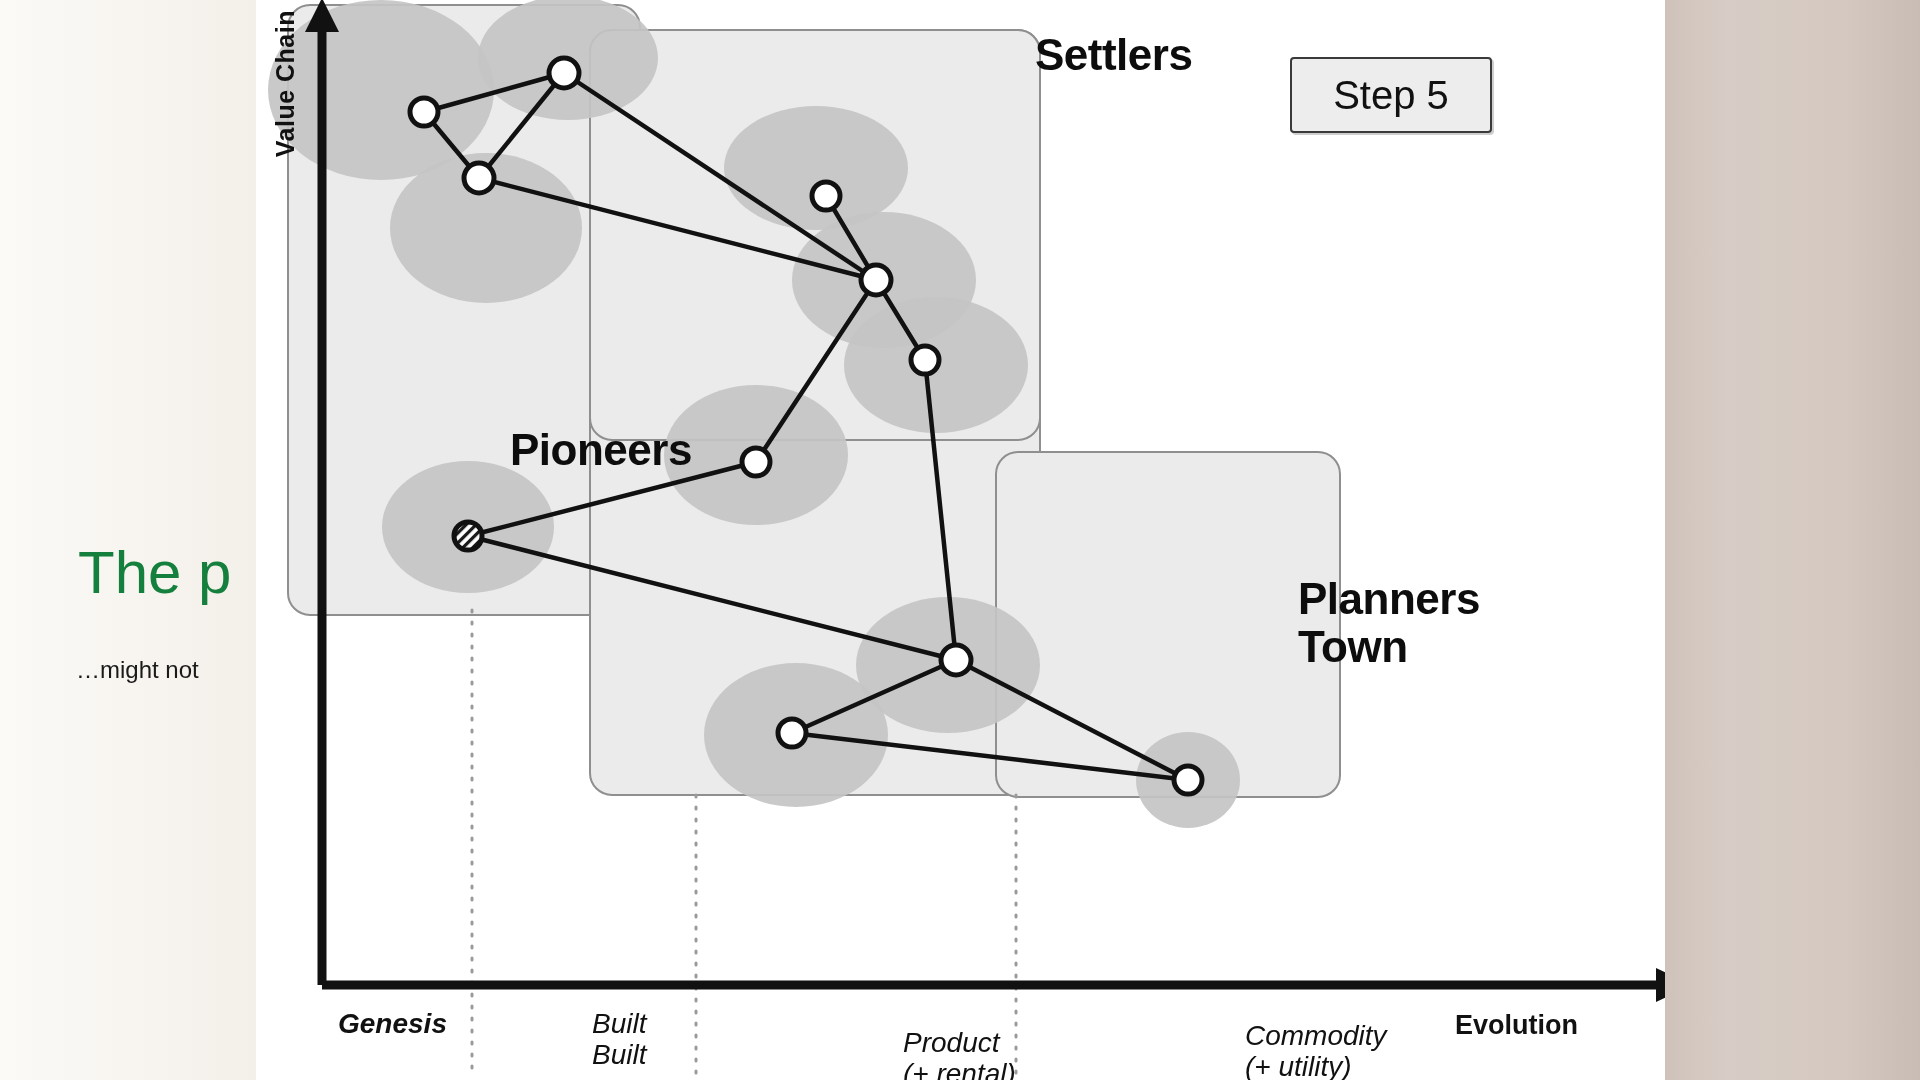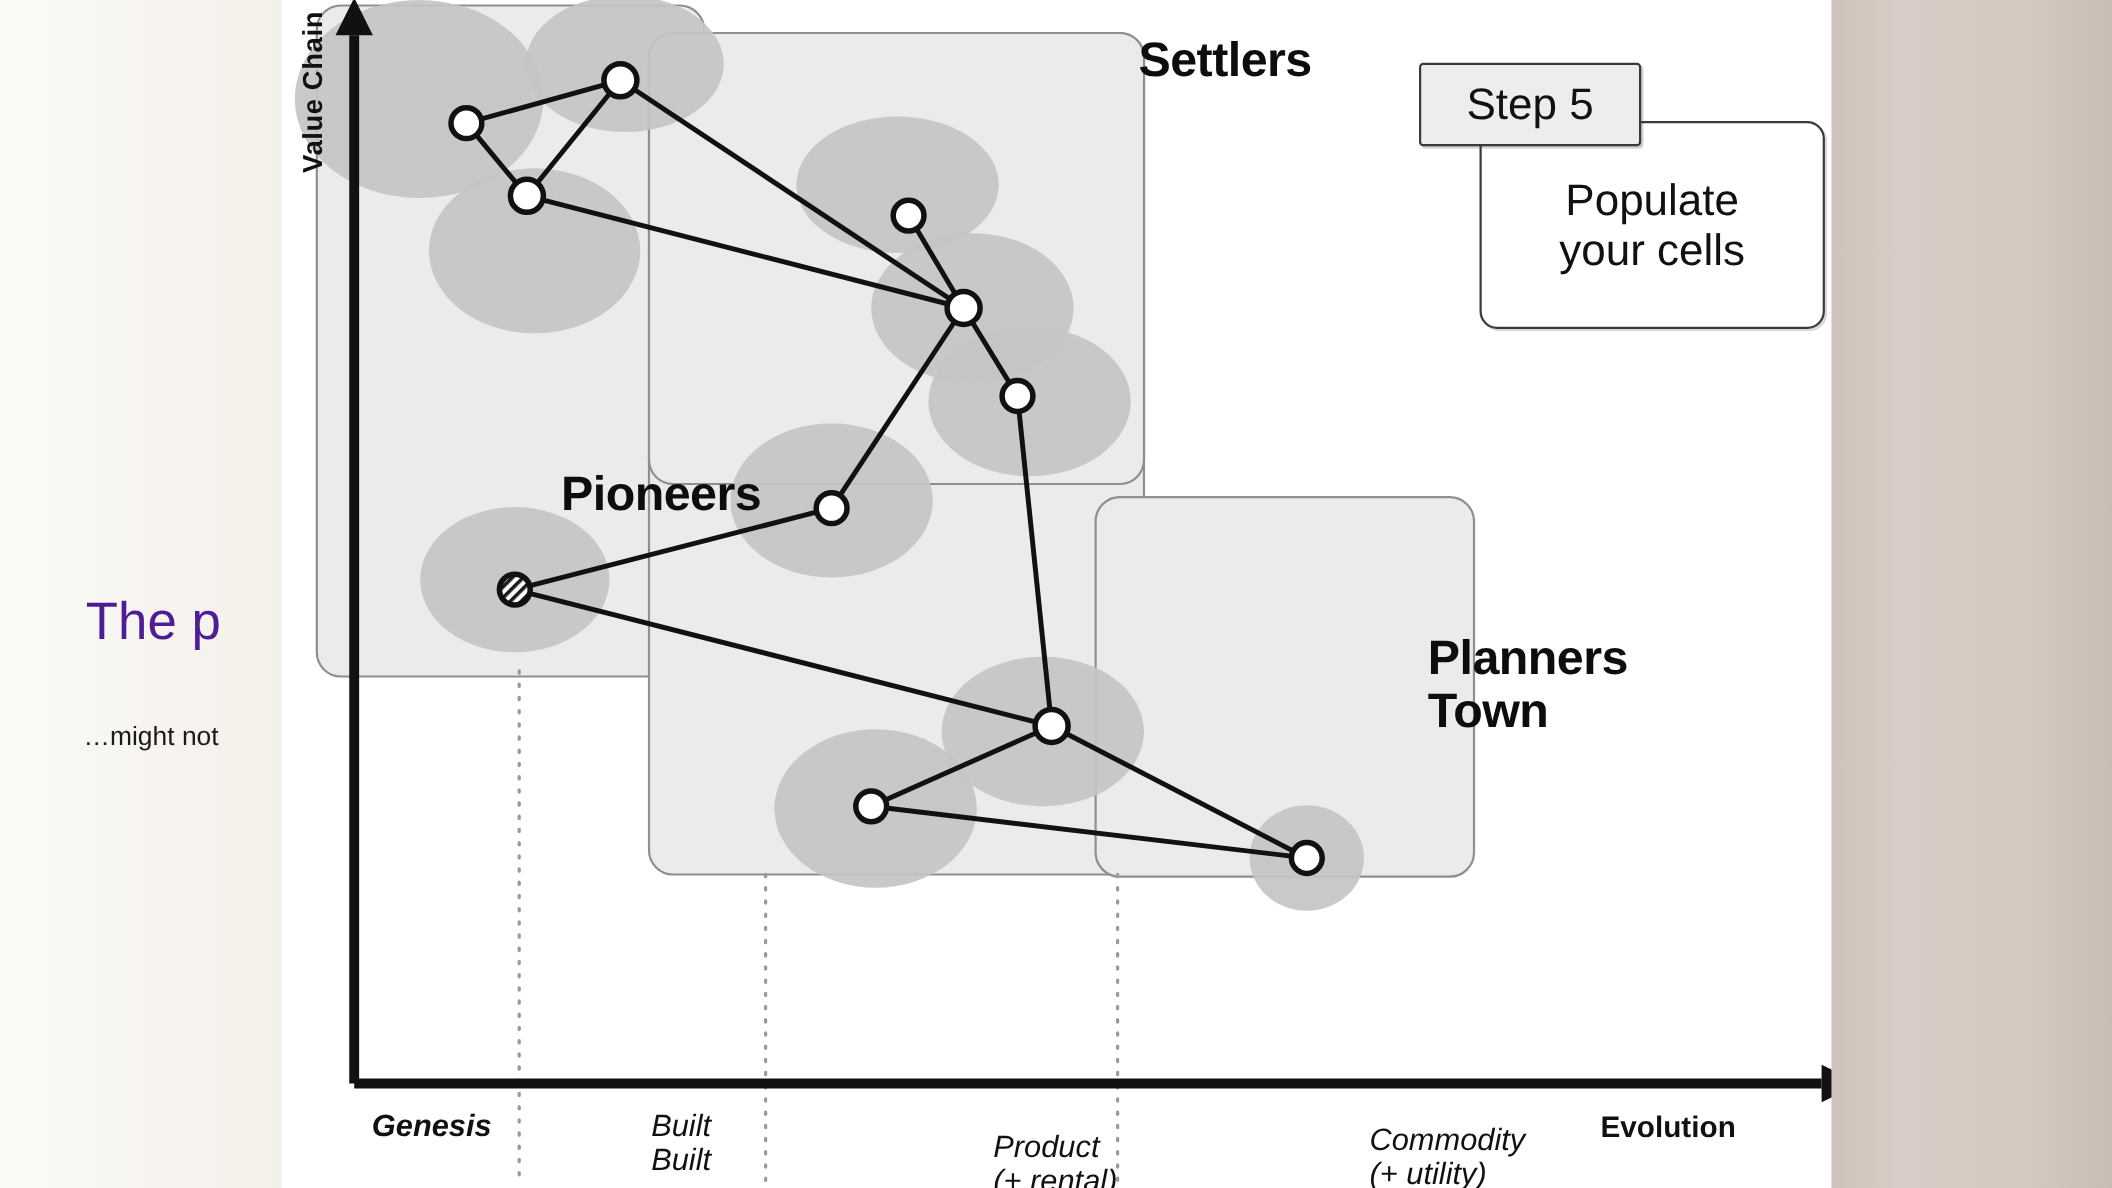--- a/index.html
+++ b/index.html
@@ -11,21 +11,21 @@
   #stage{position:absolute;inset:0;}
 
   
   .band-left{position:absolute;left:0;top:0;width:256px;height:1080px;
     background:linear-gradient(90deg,#fbfaf7 0%,#f7f4ef 60%,#f3efe9 100%);}
   .band-right{position:absolute;left:1665px;top:0;width:255px;height:1080px;
     background:linear-gradient(90deg,#cfc2ba 0%,#d8cdc6 25%,#d4c8c0 70%,#c9bcb4 100%);}
   .band-mid{position:absolute;left:256px;top:0;width:1409px;height:1080px;background:#ffffff;}
 
   
-  .slide-title{position:absolute;left:78px;top:538px;font-size:48px;color:#4c1d95;
+  .slide-title{position:absolute;left:78px;top:538px;font-size:60px;color:#15803d;
     font-family:"Liberation Sans", sans-serif;font-weight:400;letter-spacing:0px;white-space:nowrap;z-index:2;}
   .slide-sub{position:absolute;left:76px;top:656px;font-size:24px;color:#1a1a1a;
     font-family:"Liberation Sans", sans-serif;white-space:nowrap;z-index:2;}
 
   
   #map{position:absolute;left:256px;top:0px;z-index:3;}
 
   
   .step-tab{position:absolute;left:1290px;top:57px;width:198px;height:72px;
     background:#ededed;border:2.5px solid #3a3a3a;border-radius:4px;
@@ -169,21 +169,17 @@
   </div>
   <div class="stage-label" id="stg-product">
     <div>Product</div>
     <div>(+ rental)</div>
   </div>
   <div class="stage-label" id="stg-commodity">
     <div>Commodity</div>
     <div>(+ utility)</div>
   </div>
 
-  <div class="step-body">
-    <div>Populate</div>
-    <div>your cells</div>
-  </div>
   <div class="step-tab">
     <span>Step 5</span>
   </div>
 
 </div>
 
 </body></html>

